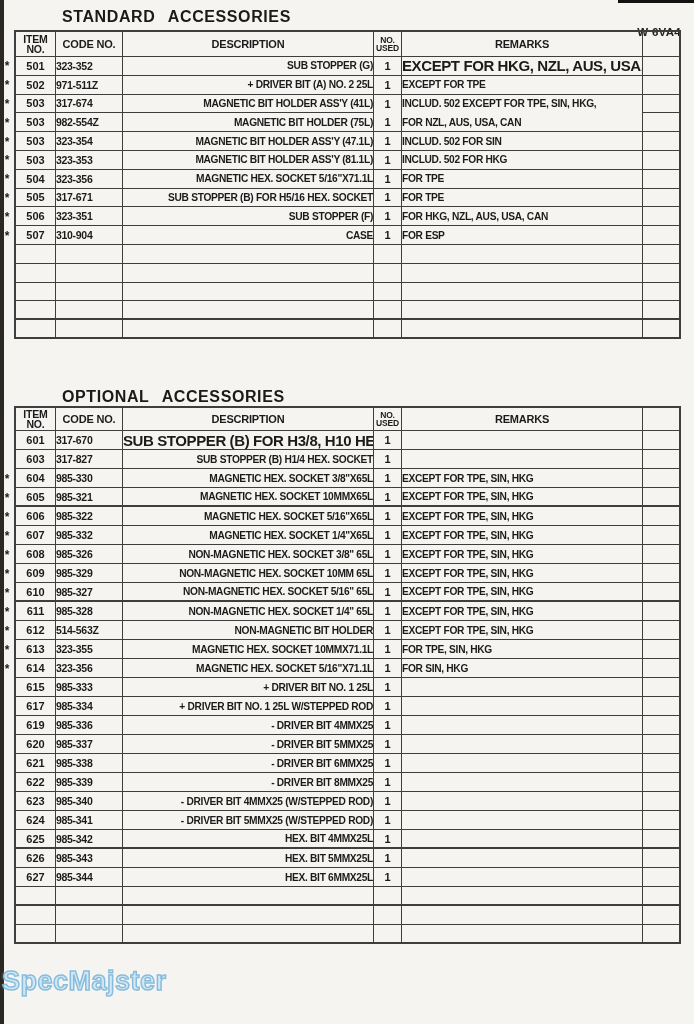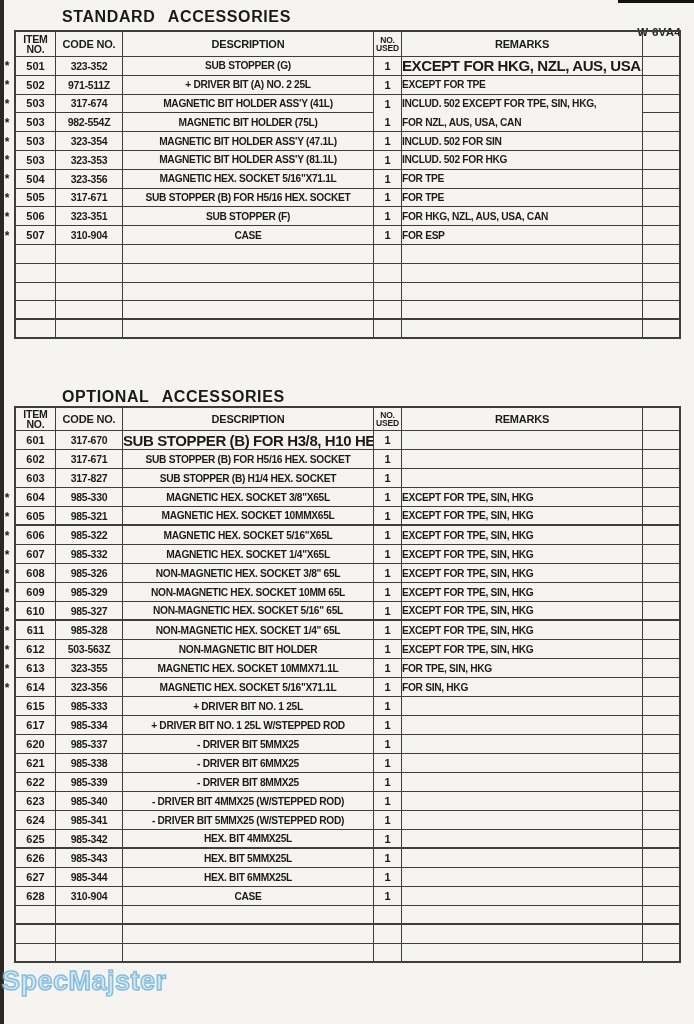--- a/index.html
+++ b/index.html
@@ -44,22 +44,22 @@
   #standard-table tbody td{height:18.8px;}
   #optional-table thead th{height:25px;}
   #optional-table tbody td{height:19px;}
 
   table.acc thead th{text-align:center;font-size:11px;letter-spacing:-.2px;}
   .hl{font-size:10.5px;line-height:10.5px;}
   .hl-sm{font-size:8.5px;line-height:8.5px;}
 
   td.c-star{text-align:center;font-size:12px;color:#333;}
   td.c-item{text-align:center;font-size:11px;}
-  td.c-code{text-align:center;font-size:10.5px;letter-spacing:-.3px;}
-  td.c-desc{text-align:center;padding-left:5px;font-size:10.2px;letter-spacing:-.3px;}
+  td.c-code{text-align:left;font-size:10.5px;letter-spacing:-.3px;}
+  td.c-desc{text-align:right;padding-left:5px;font-size:10.2px;letter-spacing:-.3px;}
   td.c-used{text-align:center;font-size:11px;}
   td.c-remark{text-align:left;padding-left:6px;font-size:10.2px;letter-spacing:-.3px;}
   td.small{font-size:15px;letter-spacing:-.4px;}
 
   .watermark{
     position:absolute;left:2px;top:966px;z-index:5;
     font-weight:bold;font-size:27px;letter-spacing:.5px;
     color:#cde7f6;-webkit-text-stroke:1.5px #7fb8da;
     text-shadow:0 0 3px rgba(255,255,255,.85);
     opacity:.92;
@@ -276,29 +276,20 @@
           <td class="c-star"></td>
           <td class="c-item">601</td>
           <td class="c-code">317-670</td>
           <td class="c-desc small">SUB STOPPER (B) FOR H3/8, H10 HEX. SOCKET</td>
           <td class="c-used">1</td>
           <td class="c-remark"></td>
           <td class="c-last"></td>
         </tr>
         <tr>
           <td class="c-star"></td>
-          <td class="c-item">602</td>
-          <td class="c-code">317-671</td>
-          <td class="c-desc">SUB STOPPER (B) FOR H5/16 HEX. SOCKET</td>
-          <td class="c-used">1</td>
-          <td class="c-remark"></td>
-          <td class="c-last"></td>
-        </tr>
-        <tr>
-          <td class="c-star"></td>
           <td class="c-item">603</td>
           <td class="c-code">317-827</td>
           <td class="c-desc">SUB STOPPER (B) H1/4 HEX. SOCKET</td>
           <td class="c-used">1</td>
           <td class="c-remark"></td>
           <td class="c-last"></td>
         </tr>
         <tr>
           <td class="c-star">*</td>
           <td class="c-item">604</td>
@@ -367,21 +358,21 @@
           <td class="c-item">611</td>
           <td class="c-code">985-328</td>
           <td class="c-desc">NON-MAGNETIC HEX. SOCKET 1/4" 65L</td>
           <td class="c-used">1</td>
           <td class="c-remark">EXCEPT FOR TPE, SIN, HKG</td>
           <td class="c-last"></td>
         </tr>
         <tr>
           <td class="c-star">*</td>
           <td class="c-item">612</td>
-          <td class="c-code">503-563Z</td>
+          <td class="c-code">514-563Z</td>
           <td class="c-desc">NON-MAGNETIC BIT HOLDER</td>
           <td class="c-used">1</td>
           <td class="c-remark">EXCEPT FOR TPE, SIN, HKG</td>
           <td class="c-last"></td>
         </tr>
         <tr>
           <td class="c-star">*</td>
           <td class="c-item">613</td>
           <td class="c-code">323-355</td>
           <td class="c-desc">MAGNETIC HEX. SOCKET 10MMX71.1L</td>
@@ -411,20 +402,29 @@
           <td class="c-star"></td>
           <td class="c-item">617</td>
           <td class="c-code">985-334</td>
           <td class="c-desc">+ DRIVER BIT NO. 1 25L W/STEPPED ROD</td>
           <td class="c-used">1</td>
           <td class="c-remark"></td>
           <td class="c-last"></td>
         </tr>
         <tr>
           <td class="c-star"></td>
+          <td class="c-item">619</td>
+          <td class="c-code">985-336</td>
+          <td class="c-desc">- DRIVER BIT 4MMX25</td>
+          <td class="c-used">1</td>
+          <td class="c-remark"></td>
+          <td class="c-last"></td>
+        </tr>
+        <tr>
+          <td class="c-star"></td>
           <td class="c-item">620</td>
           <td class="c-code">985-337</td>
           <td class="c-desc">- DRIVER BIT 5MMX25</td>
           <td class="c-used">1</td>
           <td class="c-remark"></td>
           <td class="c-last"></td>
         </tr>
         <tr>
           <td class="c-star"></td>
           <td class="c-item">621</td>
@@ -481,29 +481,20 @@
         </tr>
         <tr>
           <td class="c-star"></td>
           <td class="c-item">627</td>
           <td class="c-code">985-344</td>
           <td class="c-desc">HEX. BIT 6MMX25L</td>
           <td class="c-used">1</td>
           <td class="c-remark"></td>
           <td class="c-last"></td>
         </tr>
-        <tr>
-          <td class="c-star"></td>
-          <td class="c-item">628</td>
-          <td class="c-code">310-904</td>
-          <td class="c-desc">CASE</td>
-          <td class="c-used">1</td>
-          <td class="c-remark"></td>
-          <td class="c-last"></td>
-        </tr>
         <tr class="thick-after">
           <td class="c-star"></td>
           <td class="c-item"></td>
           <td class="c-code"></td>
           <td class="c-desc"></td>
           <td class="c-used"></td>
           <td class="c-remark"></td>
           <td class="c-last"></td>
         </tr>
         <tr>

